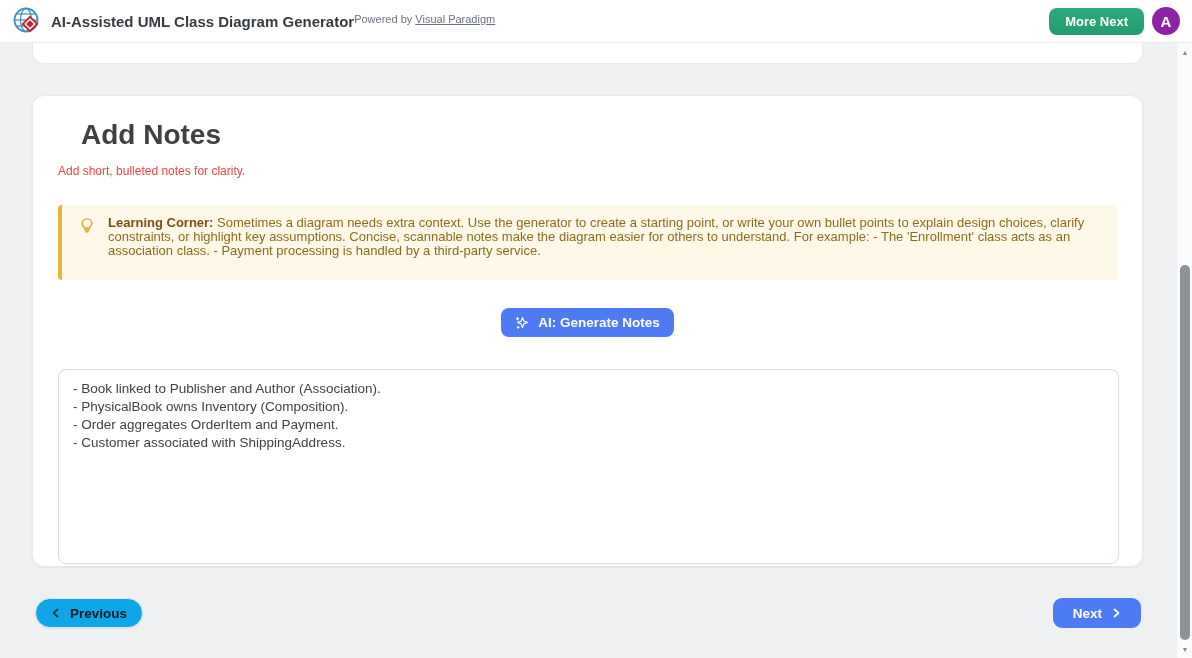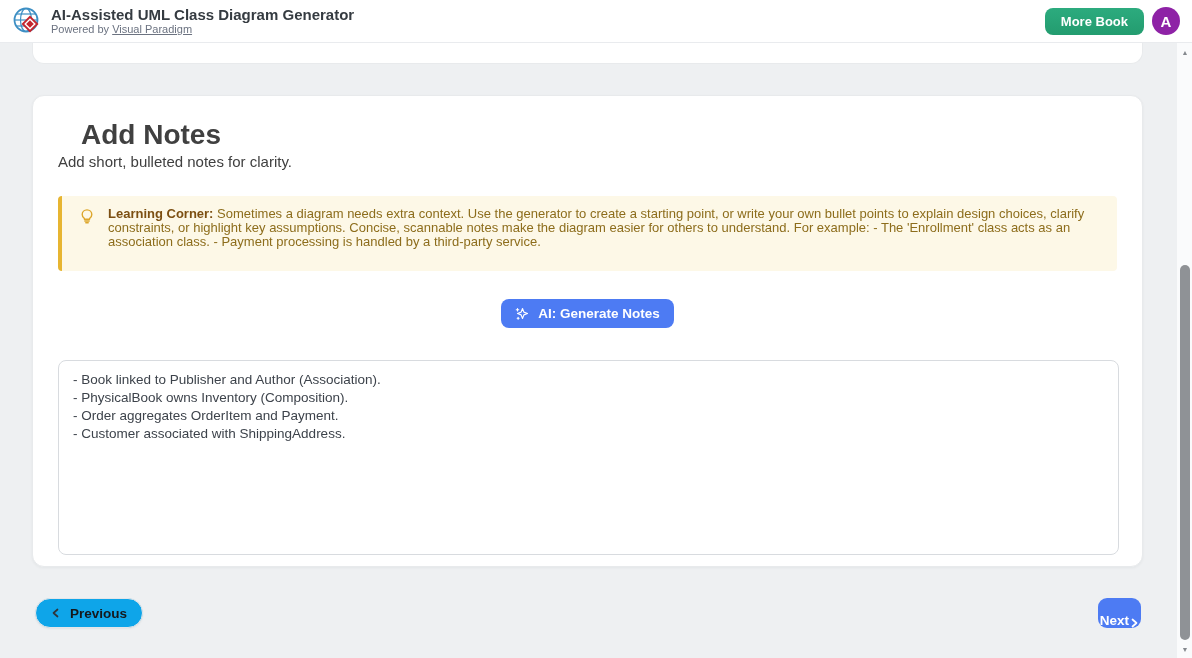--- a/index.html
+++ b/index.html
@@ -11,21 +11,21 @@
     color: #30353b;
   }
 
   
   .header {
     position: absolute; top: 0; left: 0; width: 1192px; height: 43px;
     background: #ffffff; border-bottom: 1px solid #e9ebee;
     display: flex; align-items: center; padding: 0 12px; z-index: 20;
   }
   .logo { width: 30px; height: 30px; flex: 0 0 auto; margin-right: 9px; }
-  .title-block { display: flex; flex-direction: column; justify-content: center; }
+  .title-block { display: flex; justify-content: center; }
   .app-title { font-size: 15px; font-weight: 700; color: #353b41; line-height: 17px; }
   .powered { font-size: 11px; color: #6b7280; line-height: 13px; }
   .powered a { color: #6b7280; text-decoration: underline; cursor: pointer; }
   .header-spacer { flex: 1; }
   .more-apps-btn {
     height: 27px; padding: 0 16px; border: none; border-radius: 8px;
     background: linear-gradient(180deg, #2cab7e, #239c6f);
     color: #fff; font-size: 13px; font-weight: 700; cursor: pointer;
     font-family: inherit; display: inline-flex; align-items: center;
   }
@@ -42,21 +42,21 @@
     background: #fff; border: 1px solid #e8eaec; border-top: none;
     border-radius: 0 0 12px 12px;
   }
   .main-card {
     position: absolute; left: 32px; top: 95px; width: 1111px; height: 472px;
     background: #fff; border: 1px solid #e8eaec; border-radius: 12px;
     box-shadow: 0 1px 3px rgba(20,30,40,.05);
     padding: 22px 25px 0 25px; overflow: hidden;
   }
   .page-heading { font-size: 28px; line-height: 34px; font-weight: 700; color: #404040; margin-left: 23px; }
-  .page-subheading { margin-top: 0; font-size: 15px; line-height: 20px; color: #404040; }
+  .page-subheading { margin-top: 9px; font-size: 12px; line-height: 20px; color: #ef4444; }
 
   
   .callout {
     position: relative; margin-top: 24px; height: 75px;
     background: #fdf8e7; border-left: 4px solid #e7b531; border-radius: 4px;
     padding: 11px 18px 11px 46px; overflow: hidden;
   }
   .bulb { position: absolute; left: 17px; top: 12px; width: 16px; height: 16px; }
   .callout-text { font-size: 13px; line-height: 14px; color: #8d6d1c; }
   .callout-label { font-weight: 700; color: #7c4f12; }
@@ -82,21 +82,21 @@
   
   .prev-btn {
     position: absolute; left: 35px; top: 598px; height: 30px;
     display: inline-flex; align-items: center; gap: 9px; padding: 0 15px;
     background: #0ea5e9; border: 1px solid #e4e6e9; border-radius: 16px;
     box-shadow: 0 1px 2px rgba(20,30,40,.06); cursor: pointer;
     font-size: 13.5px; font-weight: 700; color: #15181c; font-family: inherit;
   }
   .next-btn {
     position: absolute; right: 51px; top: 598px; height: 30px;
-    display: inline-flex; align-items: flex-end; padding: 0 2px;
+    display: inline-flex; align-items: center; gap: 9px; padding: 0 20px;
     background: #4d7bf3; border: none; border-radius: 9px; cursor: pointer;
     font-size: 13.5px; font-weight: 700; color: #fff; font-family: inherit;
   }
   .chev { width: 10px; height: 10px; display: block; }
 
   
   .scrollbar {
     position: absolute; right: 0; top: 43px; width: 16px; height: 615px;
     background: #fafbfc; border-left: 1px solid #eef0f2; z-index: 30;
   }
@@ -125,21 +125,21 @@
     <g transform="rotate(45 18 18)">
       <rect x="12" y="12" width="12" height="12" fill="#c4262e"></rect>
       <rect x="14.6" y="14.6" width="6.8" height="6.8" fill="none" stroke="#ffffff" stroke-width="1.4"></rect>
     </g>
   </svg>
   <div class="title-block">
     <div class="app-title">AI-Assisted UML Class Diagram Generator</div>
     <div class="powered"><span>Powered by</span> <a>Visual Paradigm</a></div>
   </div>
   <div class="header-spacer"></div>
-  <button class="more-apps-btn">More Book</button>
+  <button class="more-apps-btn">More Next</button>
   <div class="avatar">A</div>
 </div>
 
 <div class="partial-card"></div>
 
 <div class="main-card">
   <div class="page-heading">Add Notes</div>
   <div class="page-subheading">Add short, bulleted notes for clarity.</div>
 
   <div class="callout">

